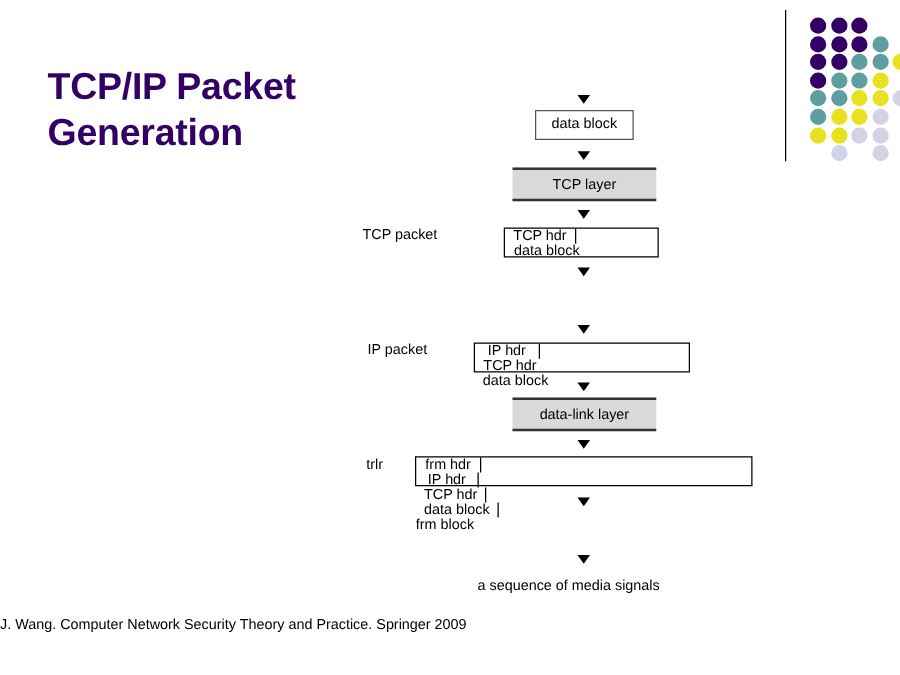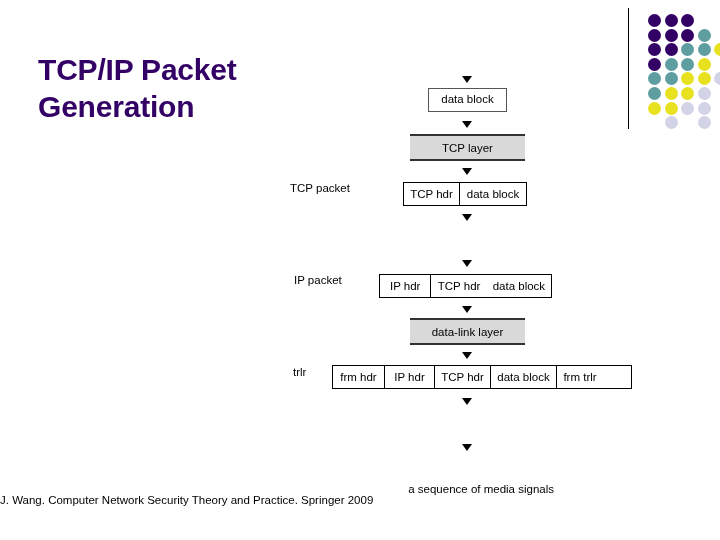--- a/index.html
+++ b/index.html
@@ -89,20 +89,21 @@
   }
 
   .pdu-row {
     position: absolute;
     height: 24px;
     border: 1.5px solid #000000;
     box-sizing: border-box;
     background: #ffffff;
     display: flex;
     align-items: stretch;
+    flex-direction: column;
   }
   .pdu-cell {
     box-sizing: border-box;
     display: flex;
     align-items: center;
     justify-content: center;
     font-size: 11.5px;
     color: #000000;
     border-right: 1.5px solid #000000;
     white-space: nowrap;
@@ -115,23 +116,22 @@
     font-size: 11.5px;
     color: #000000;
     text-align: left;
     white-space: nowrap;
   }
 
   .plain-text {
     position: absolute;
     font-size: 11.5px;
     color: #000000;
-    text-align: right;
+    text-align: left;
     white-space: nowrap;
-    margin-top: 20px;
   }
 
   .arrow {
     position: absolute;
     width: 0;
     height: 0;
     border-left: 5px solid transparent;
     border-right: 5px solid transparent;
     border-top: 7px solid #000000;
   }
@@ -218,26 +218,26 @@
     <div class="pdu-cell last" style="width:65px;">data block</div>
   </div>
 
   <div class="arrow" style="left:462px; top:306px;"></div>
 
   <div class="layer-box" style="left:410px; top:318px; width:115px;">data-link layer</div>
 
   <div class="arrow" style="left:462px; top:352px;"></div>
 
   <div class="side-label" style="left:293px; top:366px;">trlr</div>
-  <div class="pdu-row" style="left:332px; top:365px; width:300px;">
+  <div class="pdu-row" style="left:332px; top:365px; width:270px;">
     <div class="pdu-cell" style="width:52px;">frm hdr</div>
     <div class="pdu-cell" style="width:50px;">IP hdr</div>
     <div class="pdu-cell" style="width:56px;">TCP hdr</div>
     <div class="pdu-cell" style="width:66px;">data block</div>
-    <div class="pdu-cell last" style="width:46px;">frm trlr</div>
+    <div class="pdu-cell last" style="width:46px;">frm block</div>
   </div>
 
   <div class="arrow" style="left:462px; top:398px;"></div>
 
 
   <div class="arrow" style="left:462px; top:444px;"></div>
 
   <div class="plain-text" style="left:382px; top:463px; width:172px;">a sequence of media signals</div>
 
 </div>

